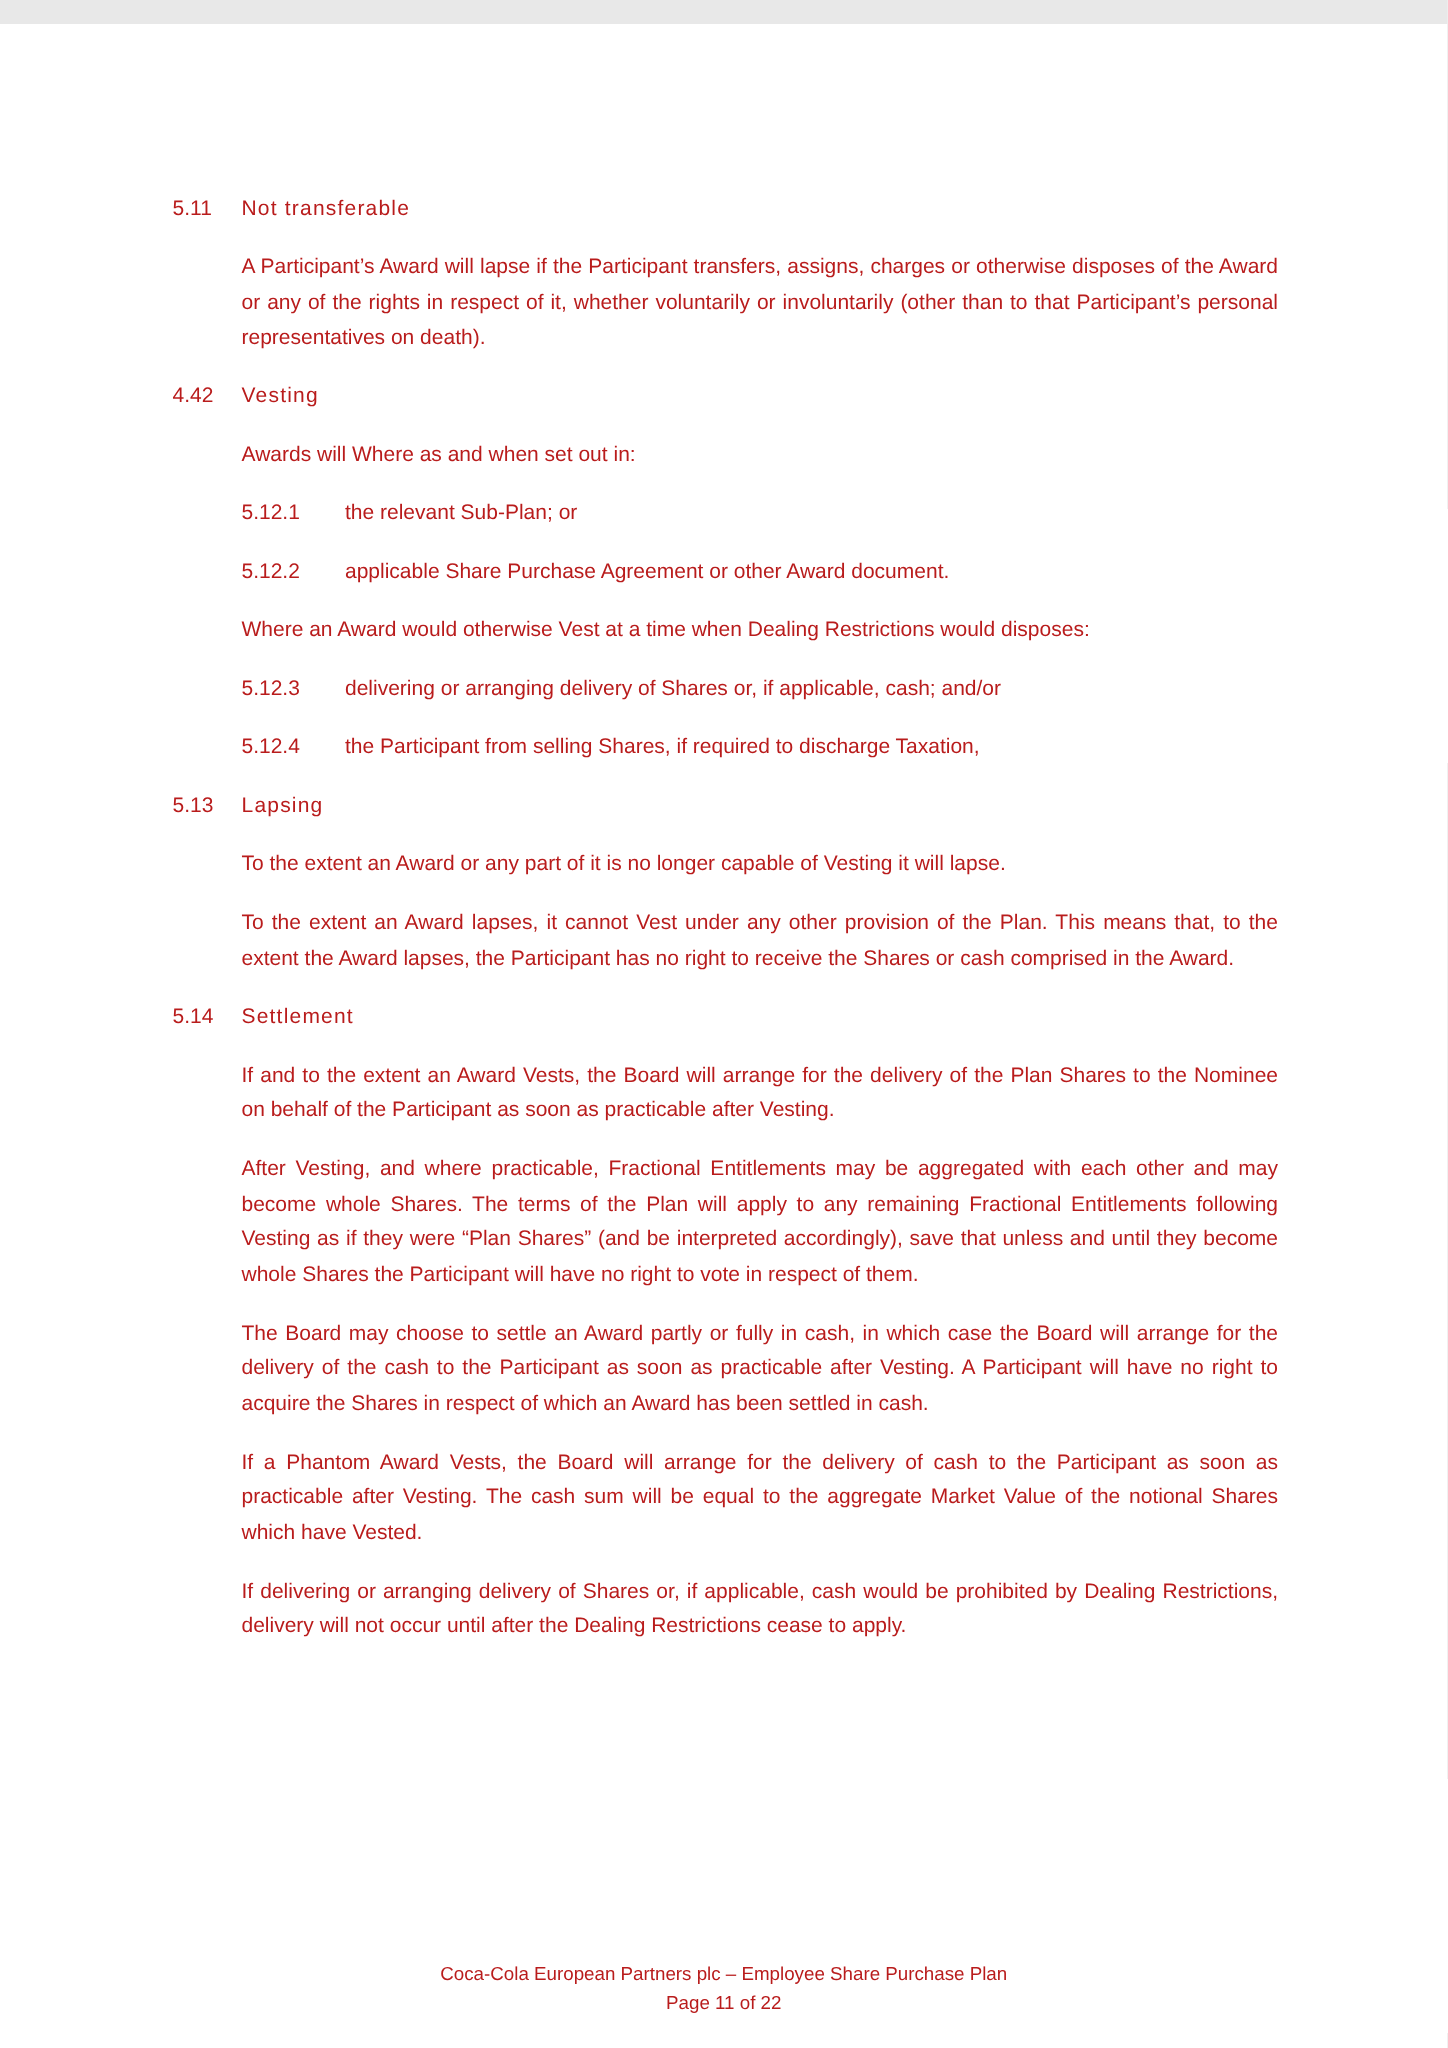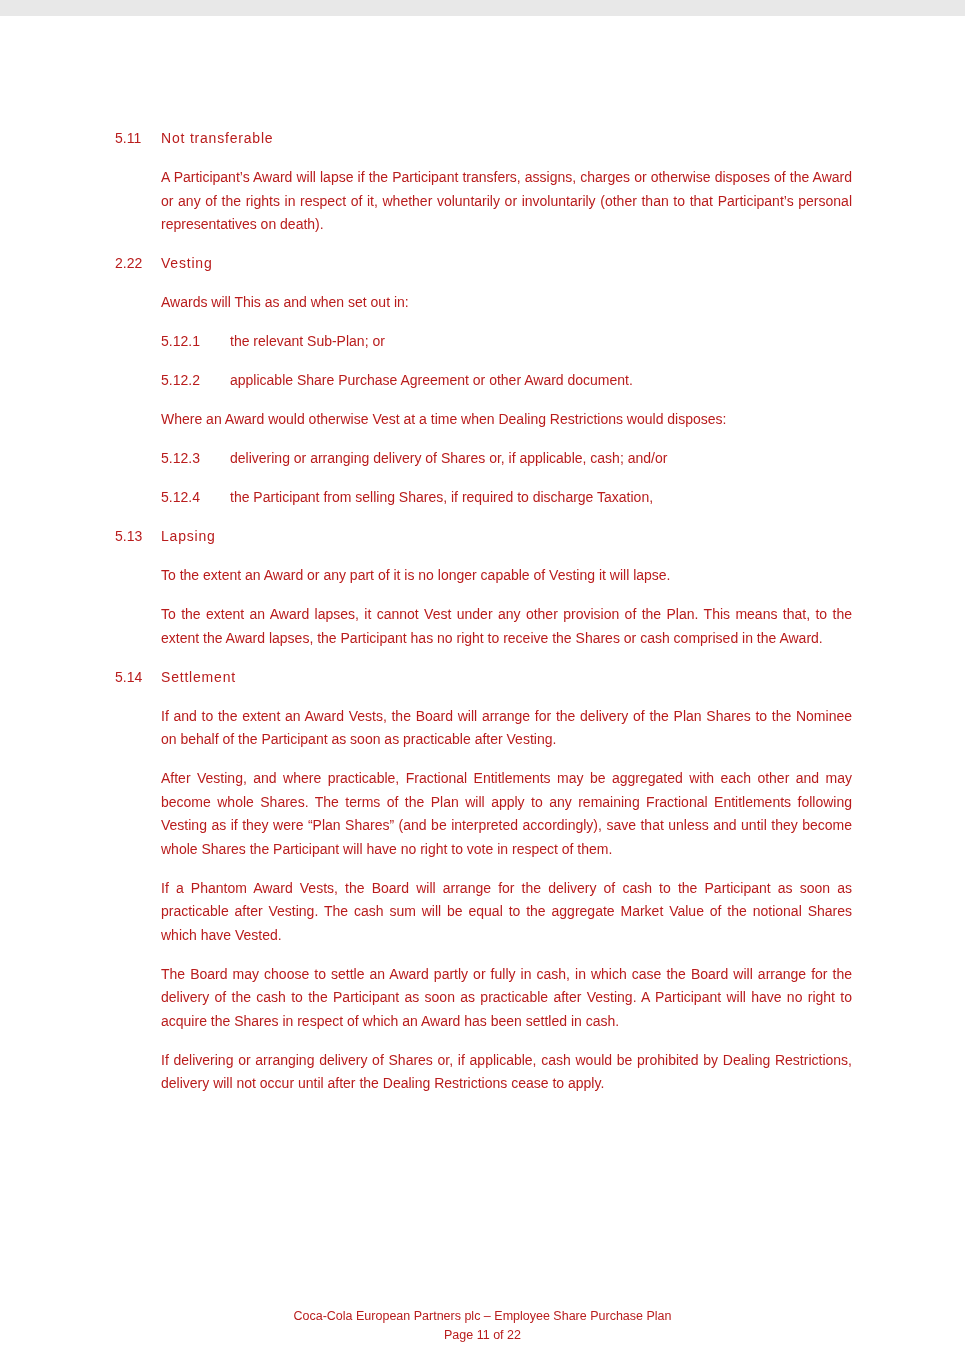--- a/index.html
+++ b/index.html
@@ -61,24 +61,24 @@
   <div class="content">
       <section>
         <div class="heading-row block">
           <span class="sec-num">5.11</span>
           <h2>Not transferable</h2>
         </div>
         <p class="body block">A Participant’s Award will lapse if the Participant transfers, assigns, charges or otherwise disposes of the Award or any of the rights in respect of it, whether voluntarily or involuntarily (other than to that Participant’s personal representatives on death).</p>
       </section>
       <section>
         <div class="heading-row block">
-          <span class="sec-num">2.22</span>
+          <span class="sec-num">4.42</span>
           <h2>Vesting</h2>
         </div>
-        <p class="body block">Awards will This as and when set out in:</p>
+        <p class="body block">Awards will Where as and when set out in:</p>
         <div class="sub-row block">
           <span class="clause-num">5.12.1</span>
           <span class="clause-text">the relevant Sub-Plan; or</span>
         </div>
         <div class="sub-row block">
           <span class="clause-num">5.12.2</span>
           <span class="clause-text">applicable Share Purchase Agreement or other Award document.</span>
         </div>
         <p class="body block">Where an Award would otherwise Vest at a time when Dealing Restrictions would disposes:</p>
         <div class="sub-row block">
@@ -98,22 +98,22 @@
         <p class="body block">To the extent an Award or any part of it is no longer capable of Vesting it will lapse.</p>
         <p class="body block">To the extent an Award lapses, it cannot Vest under any other provision of the Plan. This means that, to the extent the Award lapses, the Participant has no right to receive the Shares or cash comprised in the Award.</p>
       </section>
       <section>
         <div class="heading-row block">
           <span class="sec-num">5.14</span>
           <h2>Settlement</h2>
         </div>
         <p class="body block">If and to the extent an Award Vests, the Board will arrange for the delivery of the Plan Shares to the Nominee on behalf of the Participant as soon as practicable after Vesting.</p>
         <p class="body block">After Vesting, and where practicable, Fractional Entitlements may be aggregated with each other and may become whole Shares. The terms of the Plan will apply to any remaining Fractional Entitlements following Vesting as if they were “Plan Shares” (and be interpreted accordingly), save that unless and until they become whole Shares the Participant will have no right to vote in respect of them.</p>
+        <p class="body block">The Board may choose to settle an Award partly or fully in cash, in which case the Board will arrange for the delivery of the cash to the Participant as soon as practicable after Vesting. A Participant will have no right to acquire the Shares in respect of which an Award has been settled in cash.</p>
         <p class="body block">If a Phantom Award Vests, the Board will arrange for the delivery of cash to the Participant as soon as practicable after Vesting. The cash sum will be equal to the aggregate Market Value of the notional Shares which have Vested.</p>
-        <p class="body block">The Board may choose to settle an Award partly or fully in cash, in which case the Board will arrange for the delivery of the cash to the Participant as soon as practicable after Vesting. A Participant will have no right to acquire the Shares in respect of which an Award has been settled in cash.</p>
         <p class="body block">If delivering or arranging delivery of Shares or, if applicable, cash would be prohibited by Dealing Restrictions, delivery will not occur until after the Dealing Restrictions cease to apply.</p>
       </section>
     </div>
   <div class="footer">
     <div>Coca-Cola European Partners plc – Employee Share Purchase Plan</div>
     <div>Page 11 of 22</div>
   </div>
 </div>
 
 </body></html>

